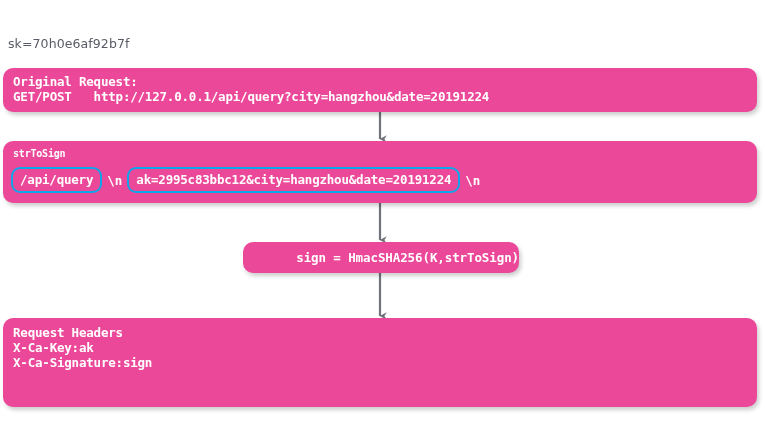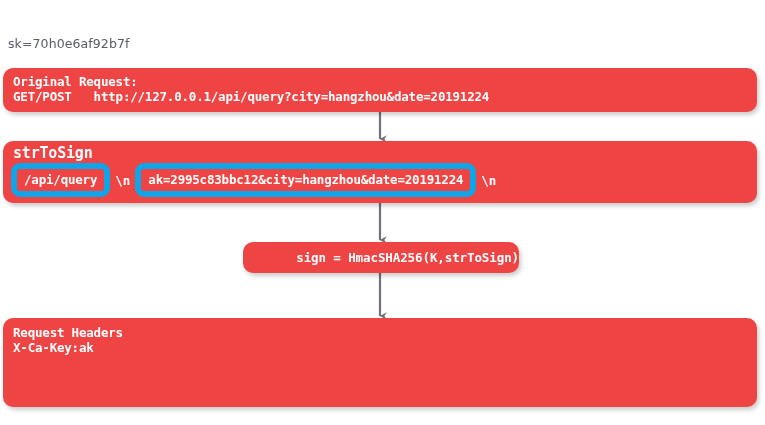--- a/index.html
+++ b/index.html
@@ -32,21 +32,21 @@
     line-height: 15px;
     color: #595c66;
     letter-spacing: 0.1px;
     white-space: pre;
   }
   .keys div { white-space: pre; }
 
   
   .panel {
     position: absolute;
-    background: #ef4444;
+    background: #ec4899;
     border-radius: 10px;
     box-shadow: 2px 3px 4px rgba(0,0,0,0.20);
     color: #ffffff;
     box-sizing: border-box;
   }
 
   .panel .line {
     font-family: "DejaVu Sans Mono", "Liberation Mono", monospace;
     font-size: 12.5px;
     line-height: 15px;
@@ -68,36 +68,36 @@
   
   #panel-strtosign {
     left: 3px;
     top: 141px;
     width: 754px;
     height: 62px;
     padding: 5px 0 0 10px;
   }
   #panel-strtosign .title {
     font-family: "DejaVu Sans Mono", "Liberation Mono", monospace;
-    font-size: 15px;
+    font-size: 10px;
     line-height: 15px;
     font-weight: bold;
     color: #ffffff;
     letter-spacing: -0.2px;
   }
   .pillrow {
     position: absolute;
     left: 8px;
     top: 24px;
     display: flex;
     align-items: center;
     height: 30px;
   }
   .pill {
-    border: 6px solid #0ea5e9;
+    border: 2px solid #0ea5e9;
     border-radius: 9px;
     padding: 3px 7px 4px 7px;
     font-family: "DejaVu Sans Mono", "Liberation Mono", monospace;
     font-size: 12.5px;
     line-height: 15px;
     font-weight: bold;
     color: #ffffff;
     white-space: pre;
     letter-spacing: -0.2px;
     box-sizing: border-box;
@@ -174,16 +174,17 @@
     </div>
   </div>
 
   <div class="panel" id="panel-sign">
     <div class="line">sign = HmacSHA256(K,strToSign)</div>
   </div>
 
   <div class="panel" id="panel-signed">
     <div class="line">Request Headers</div>
     <div class="line">X-Ca-Key:ak</div>
+    <div class="line">X-Ca-Signature:sign</div>
 
   </div>
 
 </div>
 
 </body></html>

